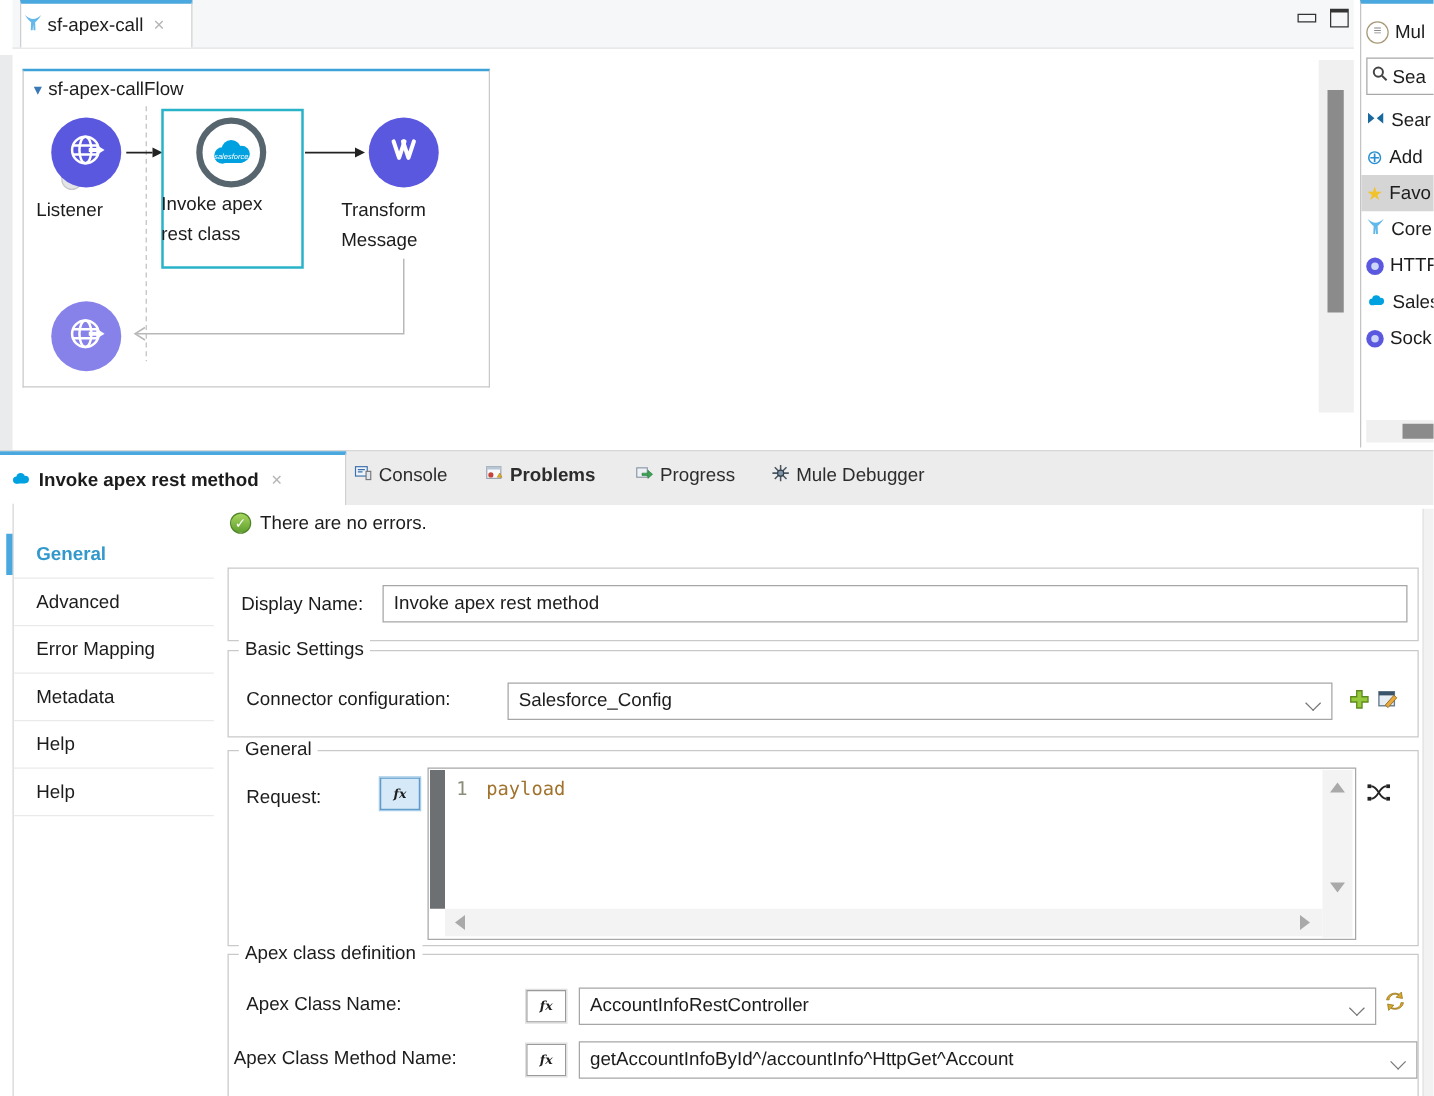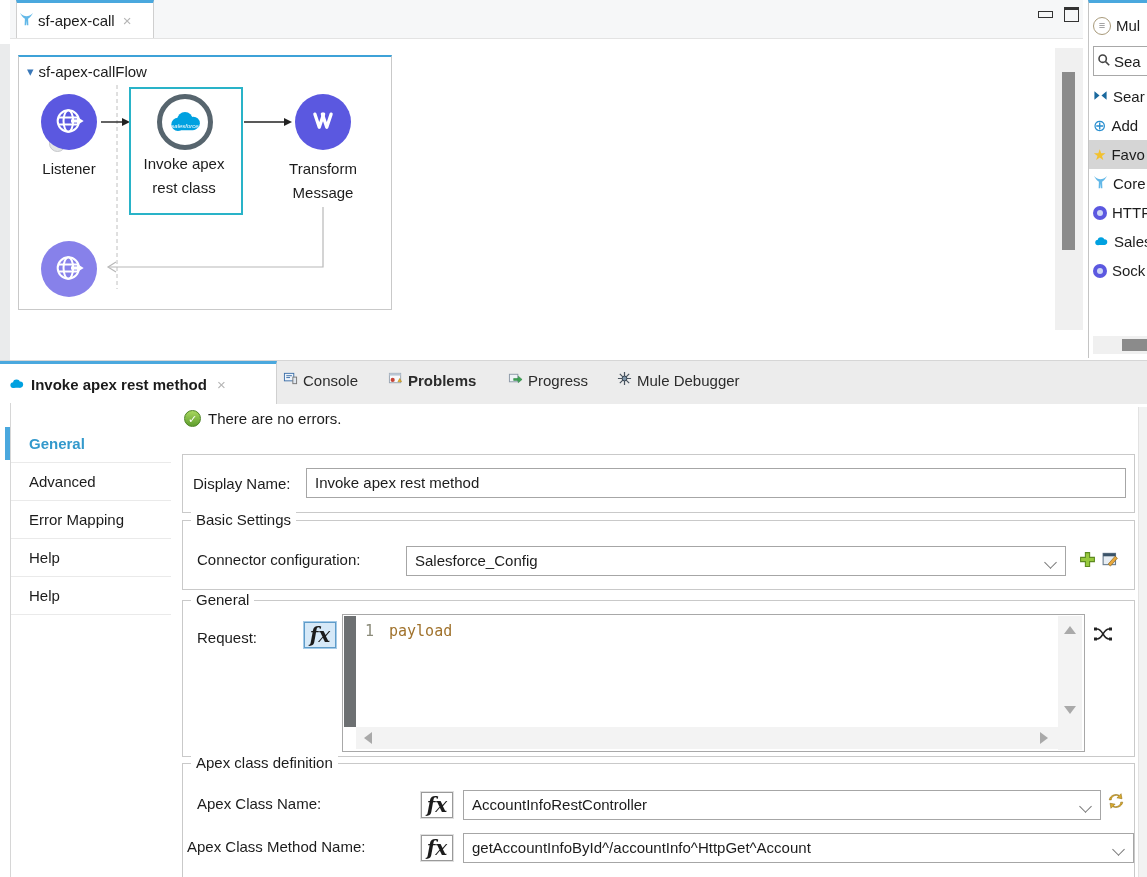--- a/index.html
+++ b/index.html
@@ -12,21 +12,21 @@
   .tabstrip{left:10px;top:0;width:1073px;height:38px;background:#f6f7f8;border-bottom:1px solid #e3e3e3;}
   .etab{left:6px;top:0;width:132px;height:35px;background:#fff;border:1px solid #cfcfcf;border-bottom:none;
         border-top:3px solid #4aa8de;display:flex;align-items:center;padding:0 2px;gap:4px;}
   .closex{color:#b5b5b5;font-size:15px;margin-left:4px;cursor:pointer;}
   .winbtn-min{width:13px;height:5px;border:1px solid #333;}
   .winbtn-max{width:13px;height:11px;border:1px solid #333;border-top:3px solid #333;}
 
   
   .canvas{left:18px;top:55px;width:372px;height:252px;background:#fff;border:1px solid #c9c9c9;border-top:2px solid #3da2d8;}
   .node{border-radius:50%;width:56px;height:56px;display:flex;align-items:center;justify-content:center;position:absolute;z-index:2;}
-  .nlabel{position:absolute;text-align:center;z-index:2;color:#1c1c1c;}
+  .nlabel{position:absolute;z-index:2;color:#1c1c1c;}
   .selbox{position:absolute;border:2px solid #29b3c8;z-index:1;background:transparent;}
   .badge{position:absolute;width:15px;height:15px;border-radius:50%;background:#e3e5e7;border:1px solid #c6c8ca;
          color:#9aa0a4;font-size:9px;line-height:14px;text-align:center;z-index:1;}
   .invoke-ring{background:#fff;border:5px solid #57656e;}
   .footer-tabs{left:16px;top:326px;display:flex;gap:14px;}
   .ft-active{color:#1a1a1a;}
   .ft-dim{color:#b9b9b9;}
 
   
   .vtrack{background:#f0f0f0;}
@@ -53,21 +53,21 @@
   .side-item{height:37px;line-height:37px;padding-left:18px;border-bottom:1px solid #eaeaea;color:#1c1c1c;}
   .side-active{color:#3399cc;font-weight:700;}
 
   .gbox{border:1px solid #c9c9c9;background:#fff;}
   .legend{position:absolute;top:-10px;left:8px;background:#fff;padding:0 5px;color:#1c1c1c;}
   .field{background:#fff;border:1px solid #a6a6a6;line-height:28px;padding-left:8px;overflow:hidden;white-space:nowrap;}
   .combo{background:#fff;border:1px solid #a6a6a6;line-height:28px;padding-left:8px;overflow:hidden;white-space:nowrap;position:absolute;}
   .chev{position:absolute;right:10px;top:11px;width:8px;height:8px;border-right:1.6px solid #777;
         border-bottom:1.6px solid #777;transform:rotate(45deg);}
   .fxbtn{width:30px;height:24px;border:1px solid #9a9a9a;outline:1px solid #e0e0e0;background:#fff;
-         font-family:"DejaVu Serif",serif;font-style:italic;font-weight:700;font-size:20px;
+         font-family:"DejaVu Serif",serif;font-style:italic;font-weight:700;font-size:10px;
          display:flex;align-items:center;justify-content:center;}
   .fxblue{background:#d6e9f8;border:1px solid #5f9cc9;outline:1px solid #a5cbe8;}
 
   .codebox{background:#fff;border:1px solid #a8a8a8;}
   .gutter{position:absolute;left:1px;top:1px;width:12px;height:111px;background:#6d7072;}
   .code{font-family:"DejaVu Sans Mono",monospace;font-size:15px;position:absolute;top:7px;}
   .lno{color:#8b8b7a;}
   .kw{color:#a0722c;}
   .sbar{position:absolute;background:#f3f3f3;}
   .tri-up{width:0;height:0;border-left:6px solid transparent;border-right:6px solid transparent;border-bottom:8px solid #a9a9a9;}
@@ -287,20 +287,21 @@
     </div>
   </div>
 
   <div class="abs" style="left:10px;top:403px;width:1px;height:474px;background:#d6d6d6;"></div>
 
   <div class="abs" style="left:5px;top:427px;width:5px;height:33px;background:#4aa8de;"></div>
   <div class="abs" style="left:11px;top:425px;width:160px;">
     <div class="side-item side-active">General</div>
     <div class="side-item">Advanced</div>
     <div class="side-item">Error Mapping</div>
+    <div class="side-item">Metadata</div>
     <div class="side-item">Help</div>
     <div class="side-item">Help</div>
   </div>
 
   <div class="abs flex" style="left:184px;top:410px;gap:7px;">
     <span class="check">✓</span>
     <span>There are no errors.</span>
   </div>
 
   <div class="abs gbox" style="left:182px;top:454px;width:951px;height:57px;">

